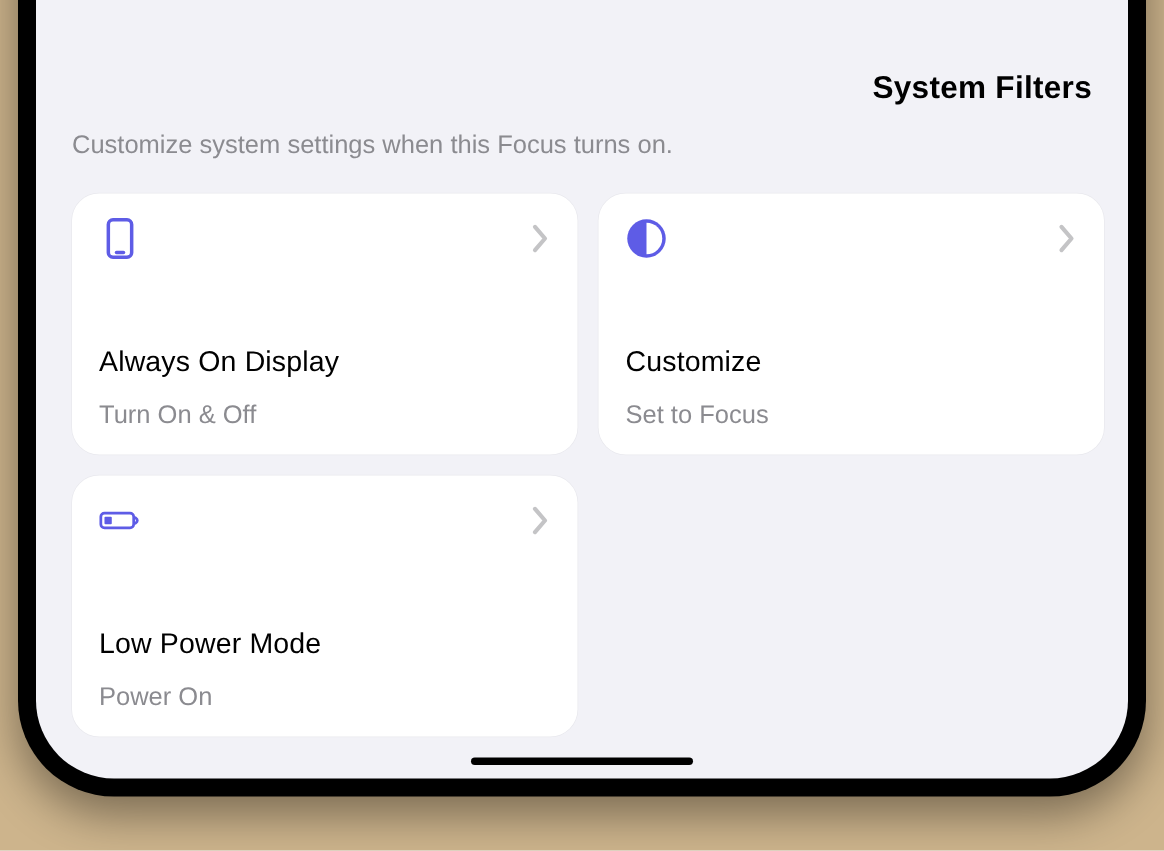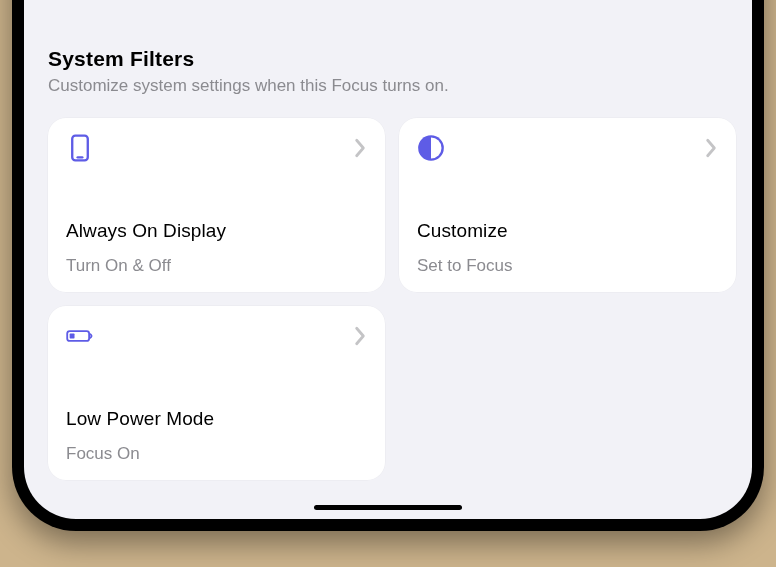--- a/index.html
+++ b/index.html
@@ -44,25 +44,26 @@
 
   .section-header {
     padding: 0 24px;
   }
   .section-title {
     font-size: 21px;
     font-weight: 700;
     color: #000;
     letter-spacing: 0.2px;
     margin: 0;
+    text-align: right;
   }
   .section-subtitle {
     font-size: 17px;
     color: #8b8b90;
-    margin: 4px 0 0 0;
+    margin: 15px 0 0 0;
     line-height: 1.35;
   }
 
   .grid {
     display: grid;
     grid-template-columns: 1fr 1fr;
     gap: 14px;
     padding: 20px 16px 0 24px;
   }
 
@@ -188,21 +189,21 @@
               </svg>
             </span>
             <span class="chevron">
               <svg viewBox="0 0 10 18" fill="none" stroke="currentColor" stroke-width="2.5" stroke-linecap="round" stroke-linejoin="round">
                 <polyline points="2,2 8,9 2,16"></polyline>
               </svg>
             </span>
           </div>
           <div class="tile-bottom">
             <div class="tile-title">Low Power Mode</div>
-            <div class="tile-sub">Focus On</div>
+            <div class="tile-sub">Power On</div>
           </div>
         </div>
 
       </div>
     </div>
 
     <div class="home-indicator"></div>
   </div>
 </div>
 

